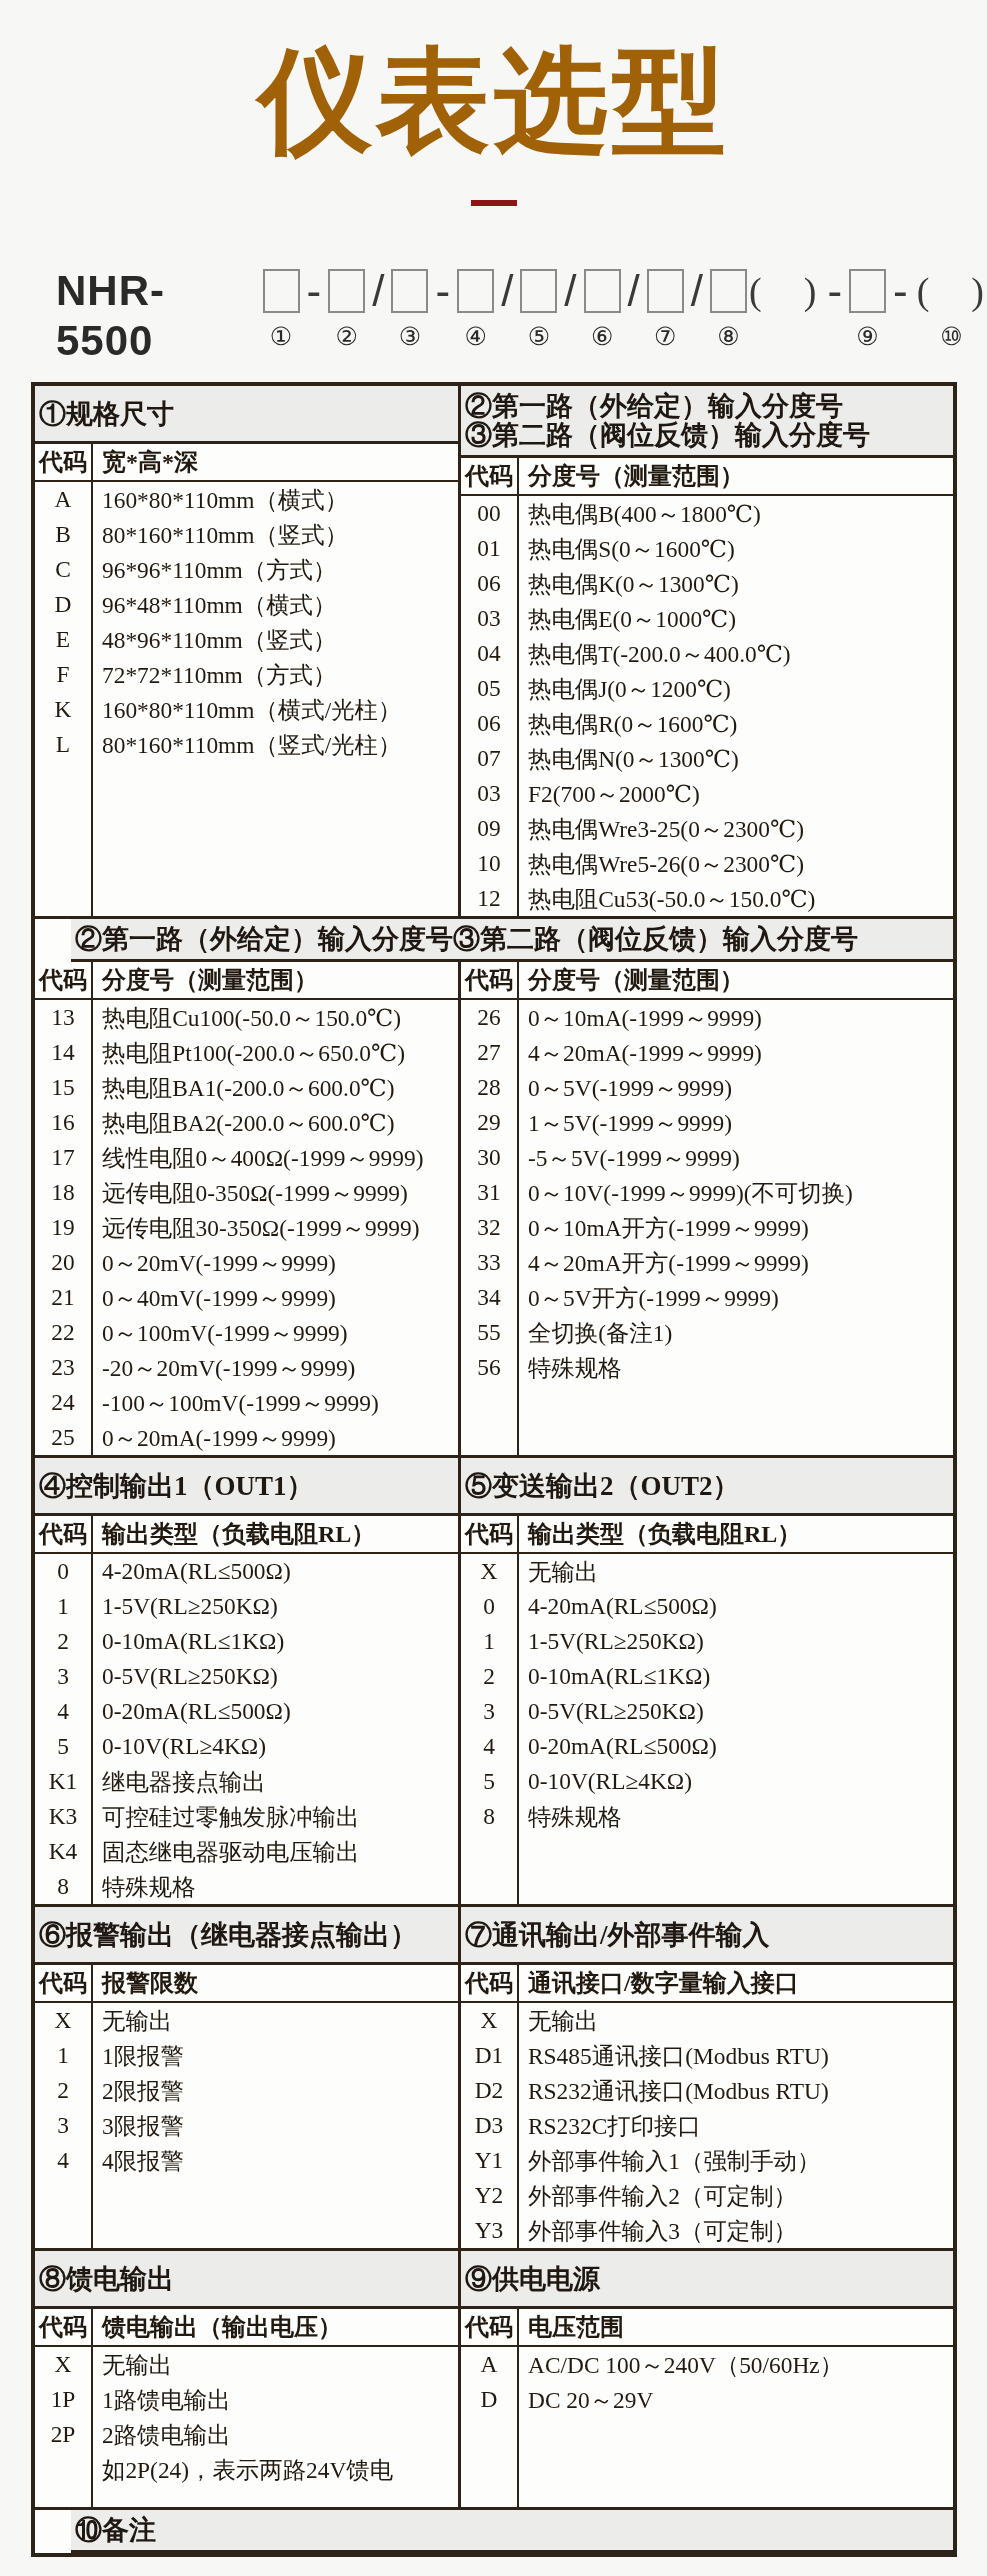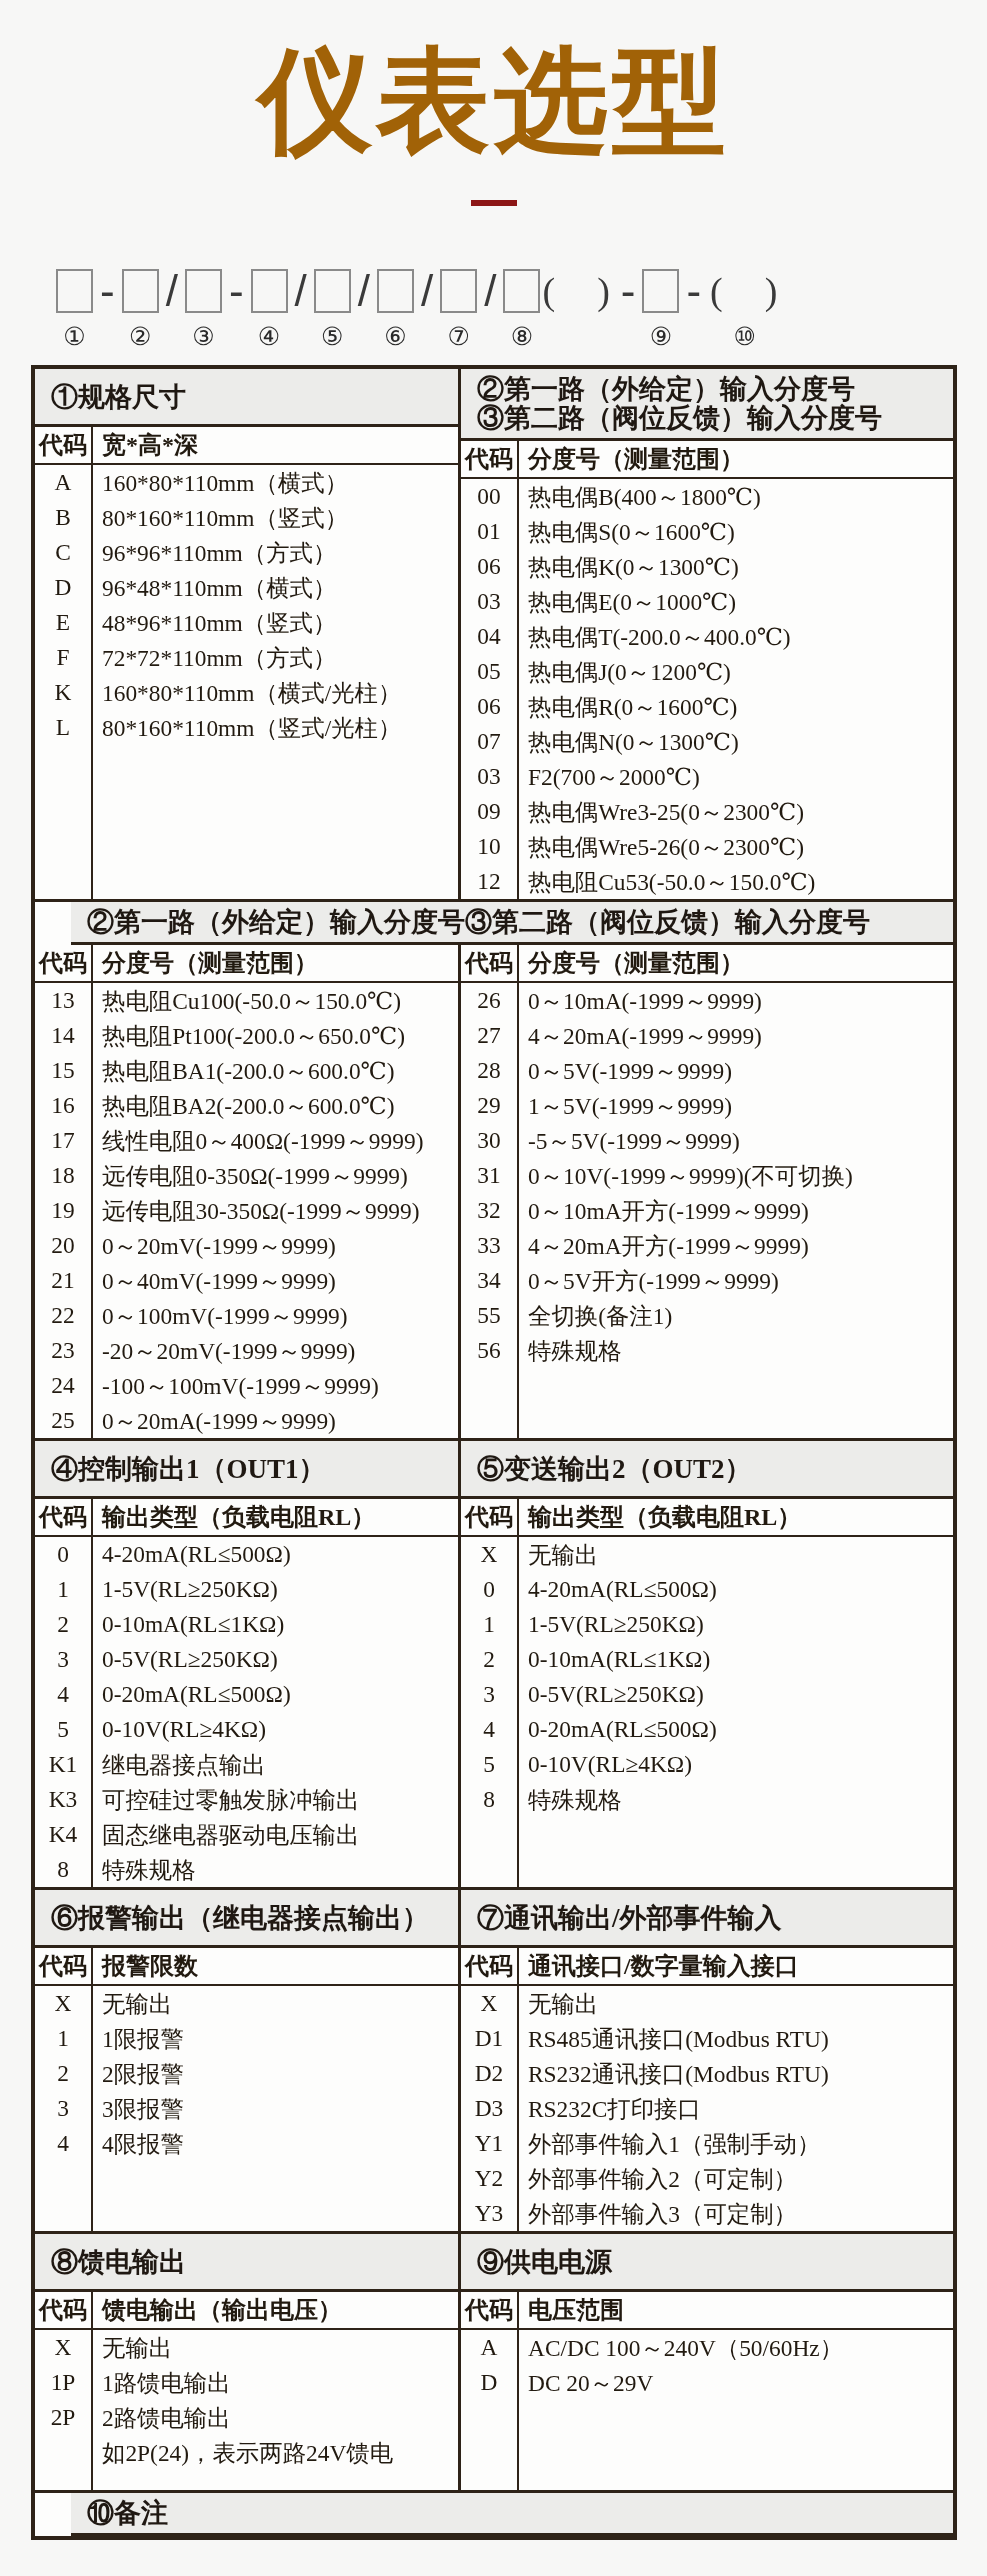--- a/index.html
+++ b/index.html
@@ -27,21 +27,21 @@
   .tok .paren{font-size:38px;line-height:50px;color:#3a3a3a;letter-spacing:2px;padding:0 2px;}
   .tok .num{margin-top:8px;font-size:25px;line-height:25px;color:#2a2a2a;}
   
   .sel-table{margin:16px 31px 0;border:4px solid var(--border);background:var(--rowbg);}
   .band{display:grid;grid-template-columns:423px 3px 1fr;}
   .band + .band{border-top:3px solid var(--border);}
   .vsep{background:var(--border);}
   .half{display:flex;flex-direction:column;}
   .sec-title{background:var(--hbg);border-bottom:3px solid var(--border);
       font-weight:bold;font-size:27px;line-height:29px;color:#1f1812;
-      padding:6px 4px 5px 16px;display:flex;flex-direction:column;justify-content:center;}
+      padding:6px 4px 5px 4px;display:flex;flex-direction:column;justify-content:center;}
   .sec-title.h2l{min-height:58px;}
   .sec-title.h1l{min-height:42px;}
   .sec-title.span{grid-column:1/-1;margin-left:36px;}
   .content{flex:1;position:relative;}
   .content.coded::before{content:"";position:absolute;left:56px;top:0;bottom:0;width:2px;
       background:var(--border);}
   .chead{display:flex;height:38px;border-bottom:2px solid var(--border);
       font-weight:bold;font-size:24px;align-items:center;}
   .cell-code{width:56px;min-width:56px;text-align:center;}
   .cell-desc{padding-left:11px;flex:1;white-space:nowrap;}
@@ -49,20 +49,21 @@
   .trow:first-of-type{margin-top:3px;}
   .band-b5 .content{min-height:198px;}
 </style>
 </head>
 <body>
 
 <div class="page-title">仪表选型</div>
 <div class="title-divider"></div>
 
 <div class="model-line">
+  <div class="model-prefix">NHR-5500</div>
   <div id="model-tokens" style="display:flex;align-items:flex-start;">
       <div class="tok">
         <div class="sym">
           <div class="box"></div>
         </div>
         <div class="num">①</div>
       </div>
       <div class="tok">
         <div class="sym">
           <div class="sep">-</div>

